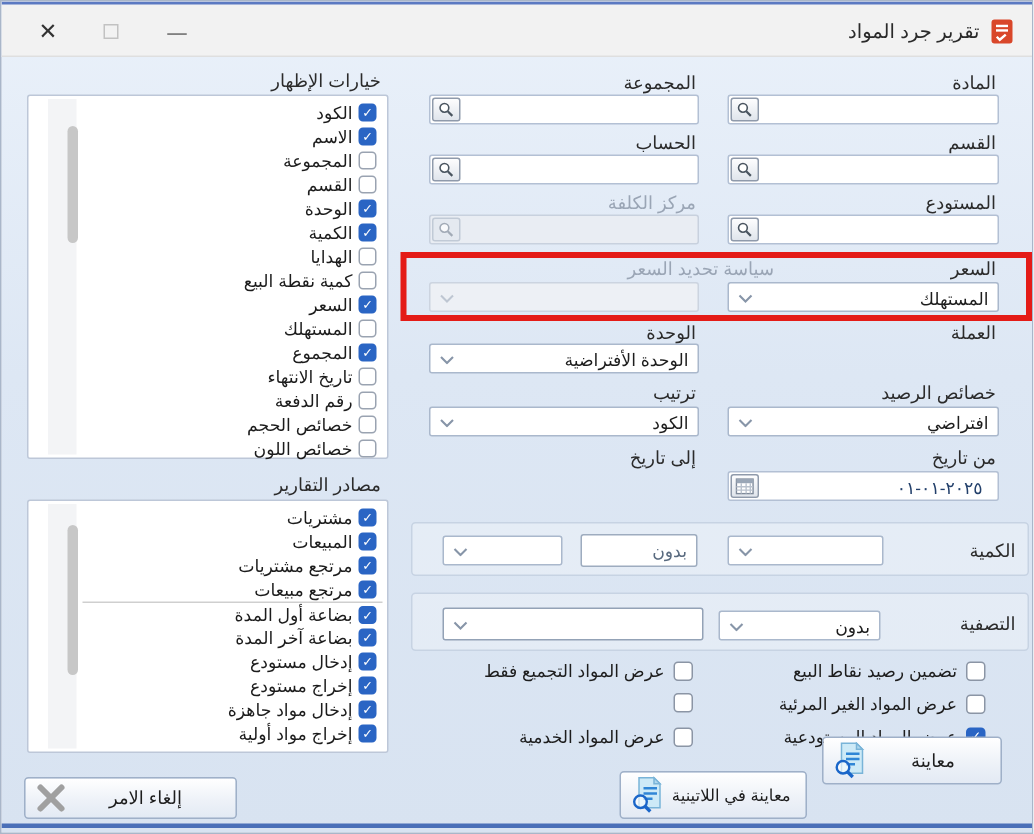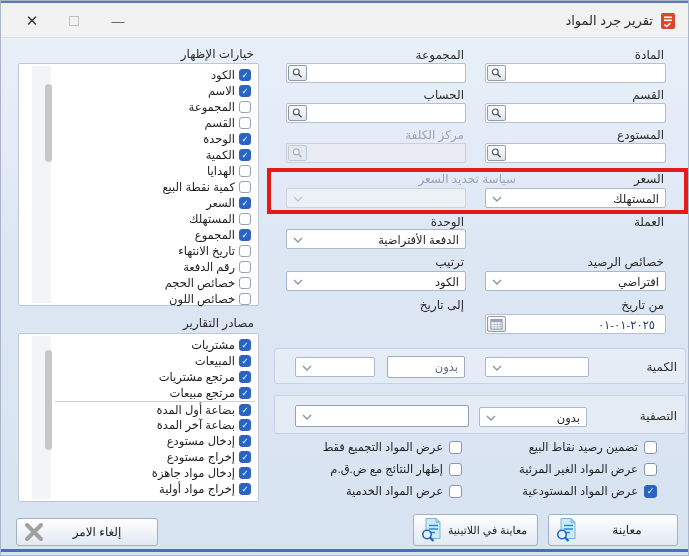--- a/index.html
+++ b/index.html
@@ -163,21 +163,21 @@
         </svg></span>
   </div>
   <div class="red-annotation"></div>
 
   <span class="lbl" style="right:24px;top:214px;">العملة</span>
   <span class="lbl" style="right:224px;top:214px;">الوحدة</span>
   <div class="combo" style="left:285px;top:228px;width:180px;">
     <span class="chev"><svg width="10" height="6" viewBox="0 0 10 6">
           <polyline points="1,1 5,5 9,1" fill="none" stroke="#8795a8" stroke-width="1.4"></polyline>
         </svg></span>
-    <span class="val">الدفعة الأفتراضية</span>
+    <span class="val">الوحدة الأفتراضية</span>
   </div>
 
   <span class="lbl" style="right:24px;top:254px;">خصائص الرصيد</span>
   <span class="lbl" style="right:224px;top:254px;">ترتيب</span>
   <div class="combo" style="left:484px;top:270px;width:181px;">
     <span class="chev"><svg width="10" height="6" viewBox="0 0 10 6">
           <polyline points="1,1 5,5 9,1" fill="none" stroke="#8795a8" stroke-width="1.4"></polyline>
         </svg></span>
     <span class="val">افتراضي</span>
   </div>
@@ -249,21 +249,20 @@
       <div class="opt-item" style="right: 31px; top: 483px;">
         <span class="gcb on">✓</span>
         <span class="opt-label">عرض المواد المستودعية</span>
       </div>
       <div class="opt-item" style="right: 226px; top: 439px;">
         <span class="gcb"></span>
         <span class="opt-label">عرض المواد التجميع فقط</span>
       </div>
       <div class="opt-item" style="right: 226px; top: 461px;">
         <span class="gcb"></span>
-        <span class="opt-label">إظهار النتائج مع ض.ق.م</span>
       </div>
       <div class="opt-item" style="right: 226px; top: 483px;">
         <span class="gcb"></span>
         <span class="opt-label">عرض المواد الخدمية</span>
       </div>
     </div>
 
   <span class="lbl" style="right:434px;top:46px;">خيارات الإظهار</span>
   <div class="listbox" style="top:62px;height:243px;">
     <div class="sb-track"></div>
@@ -381,21 +380,21 @@
   </div>
 
   <button class="cmd-btn" style="left:15px;top:517px;width:142px;height:28px;padding-left:26px;">
     <span class="btn-ico"><svg width="22" height="22" viewBox="0 0 22 22">
           <line x1="4" y1="4" x2="18" y2="18" stroke="#a0a0a0" stroke-width="4" stroke-linecap="round"></line>
           <line x1="18" y1="4" x2="4" y2="18" stroke="#a0a0a0" stroke-width="4" stroke-linecap="round"></line>
         </svg></span>
     <span>إلغاء الامر</span>
   </button>
 
-  <button class="cmd-btn" style="left:547px;top:513px;width:130px;height:32px;padding-left:34px;">
+  <button class="cmd-btn" style="left:547px;top:490px;width:120px;height:32px;padding-left:34px;">
     <span class="btn-ico"><svg width="24" height="25" viewBox="0 0 24 25">
           <path d="M6 1 h10 l4 4 v16 h-14 z" fill="#cdeaf7" stroke="#79b4d8"></path>
           <path d="M16 1 l4 4 h-4 z" fill="#aed8ee" stroke="#79b4d8"></path>
           <line x1="9" y1="8" x2="18" y2="8" stroke="#2f86d6" stroke-width="1.6"></line>
           <line x1="9" y1="11.5" x2="18" y2="11.5" stroke="#2f86d6" stroke-width="1.6"></line>
           <line x1="9" y1="15" x2="15" y2="15" stroke="#2f86d6" stroke-width="1.6"></line>
           <circle cx="7" cy="17" r="4.2" fill="rgba(255,255,255,.6)" stroke="#1a66c9" stroke-width="1.6"></circle>
           <line x1="10" y1="20" x2="13.5" y2="23.5" stroke="#1a66c9" stroke-width="2.2"></line>
         </svg></span>
     <span>معاينة</span>

